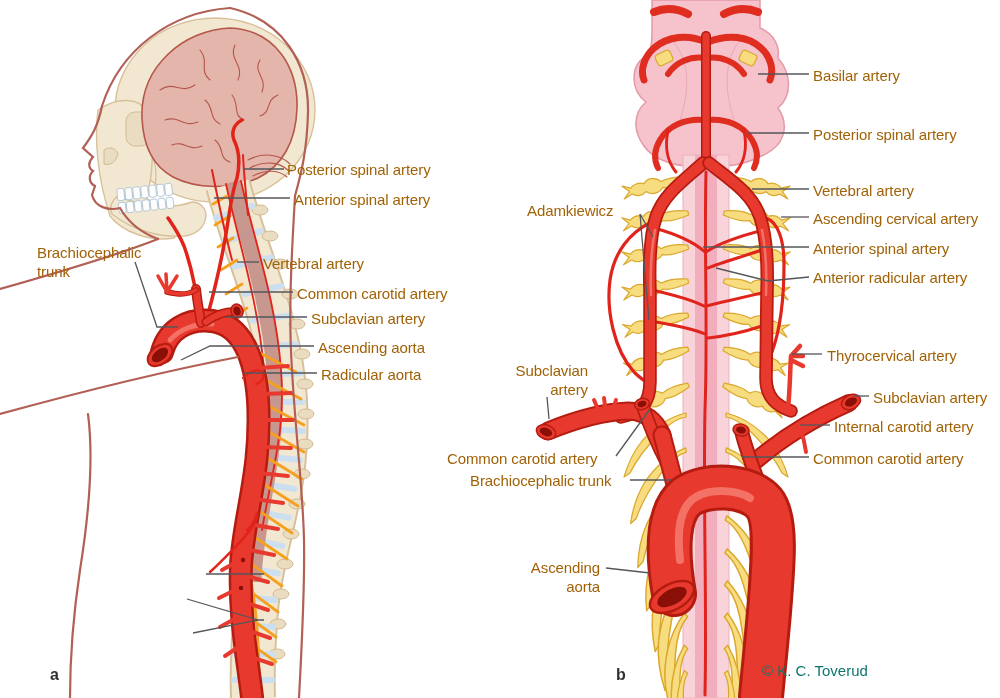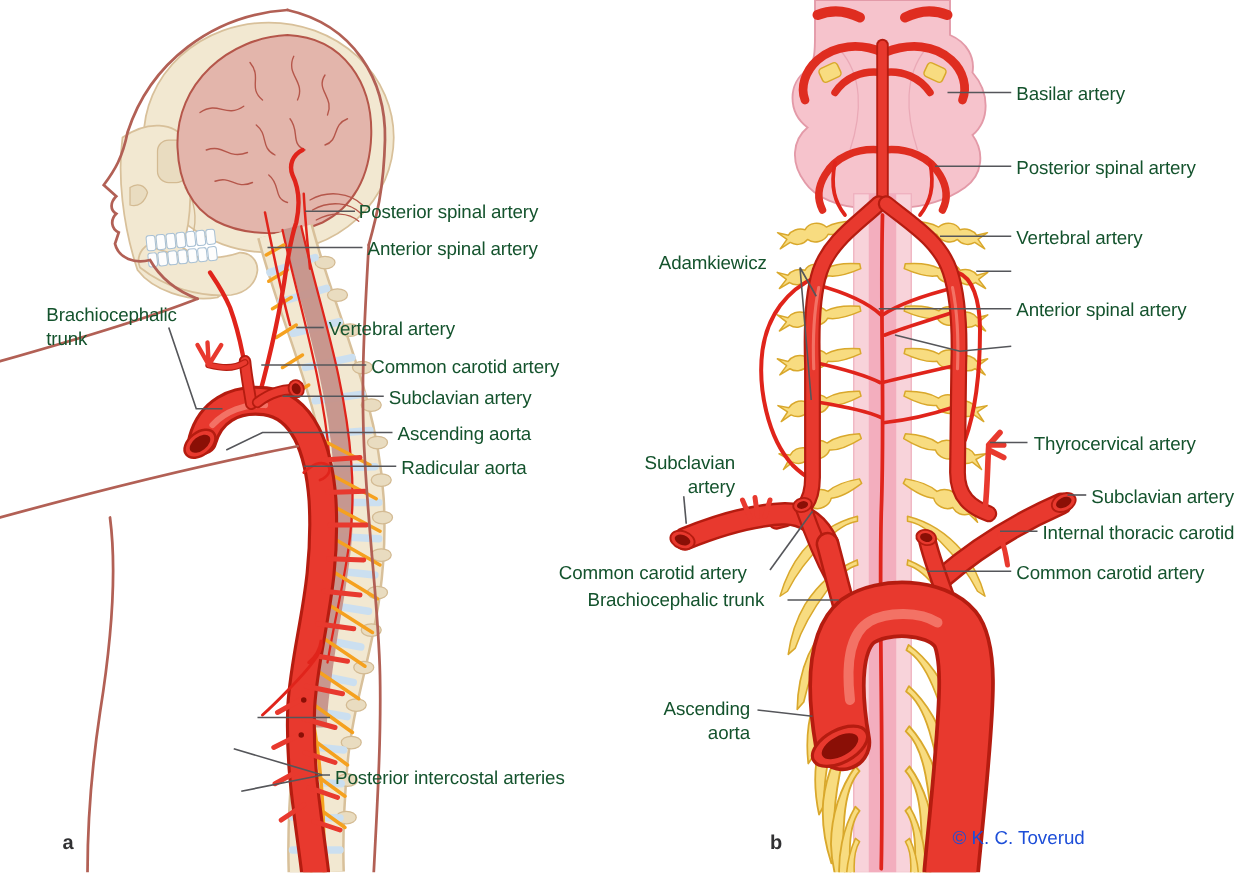--- a/index.html
+++ b/index.html
@@ -1,24 +1,24 @@
 <!DOCTYPE html>
 <html><head>
 <meta charset="utf-8">
 <style>
   html,body{margin:0;padding:0;background:#fff;}
   #fig{position:relative;width:1000px;height:698px;background:#fff;overflow:hidden;
        font-family:"Liberation Sans","DejaVu Sans",sans-serif;}
   #art{position:absolute;left:0;top:0;}
   .lbl{position:absolute;font:400 15px/19px "Liberation Sans","DejaVu Sans",sans-serif;
-       color:#14532d;letter-spacing:-0.1px;white-space:nowrap;}
+       color:#a16207;letter-spacing:-0.1px;white-space:nowrap;}
   .wrap{white-space:normal;}
   .r{text-align:right;}
   .plabel{position:absolute;font:700 16px "Liberation Sans","DejaVu Sans",sans-serif;color:#313133;}
-  .credit{position:absolute;font:400 15px "Liberation Sans","DejaVu Sans",sans-serif;color:#1d4ed8;}
+  .credit{position:absolute;font:400 15px "Liberation Sans","DejaVu Sans",sans-serif;color:#0f766e;}
   
   .oD{stroke:#b51c10;fill:none;stroke-linecap:round;stroke-linejoin:round;}
   .oB{stroke:#e8392e;fill:none;stroke-linecap:round;stroke-linejoin:round;}
   .oM{stroke:#df2d20;fill:none;stroke-linecap:round;stroke-linejoin:round;}
   .thin{stroke:#e0241b;fill:none;stroke-linecap:round;}
   .hl{stroke:#f47d6f;fill:none;stroke-linecap:round;opacity:.85;}
   .seg{stroke:#f5a11f;fill:none;stroke-linecap:round;}
   .leader{stroke:#55565a;stroke-width:1.3;fill:none;}
   .outline{stroke:#b26055;fill:none;stroke-width:2.2;stroke-linecap:round;}
   .bone{fill:#f2e8d1;stroke:#d8c09a;stroke-width:1.4;}
@@ -383,31 +383,32 @@
 </svg>
 
 <div class="lbl" style="left:287px;top:160px">Posterior spinal artery</div>
 <div class="lbl" style="left:294px;top:190px">Anterior spinal artery</div>
 <div class="lbl wrap" style="left:37px;top:243px;width:135px">Brachiocephalic trunk</div>
 <div class="lbl" style="left:263px;top:254px">Vertebral artery</div>
 <div class="lbl" style="left:297px;top:284px">Common carotid artery</div>
 <div class="lbl" style="left:311px;top:309px">Subclavian artery</div>
 <div class="lbl" style="left:318px;top:338px">Ascending aorta</div>
 <div class="lbl" style="left:321px;top:365px">Radicular aorta</div>
-<div class="lbl" style="left:268px;top:613px">Posterior intercostal arteries</div>
 <div class="plabel" style="left:50px;top:666px">a</div>
 
 <div class="lbl" style="left:813px;top:66px">Basilar artery</div>
 <div class="lbl" style="left:813px;top:125px">Posterior spinal artery</div>
 <div class="lbl" style="left:813px;top:181px">Vertebral artery</div>
+<div class="lbl" style="left:813px;top:209px">Ascending cervical artery</div>
 <div class="lbl" style="left:813px;top:239px">Anterior spinal artery</div>
+<div class="lbl" style="left:813px;top:268px">Anterior radicular artery</div>
 <div class="lbl" style="left:527px;top:201px">Adamkiewicz</div>
 <div class="lbl" style="left:827px;top:346px">Thyrocervical artery</div>
 <div class="lbl" style="left:873px;top:388px">Subclavian artery</div>
-<div class="lbl" style="left:834px;top:417px">Internal thoracic carotid</div>
+<div class="lbl" style="left:834px;top:417px">Internal carotid artery</div>
 <div class="lbl" style="left:813px;top:449px">Common carotid artery</div>
 <div class="lbl wrap r" style="left:498px;top:361px;width:90px">Subclavian artery</div>
 <div class="lbl r" style="left:447px;top:449px">Common carotid artery</div>
 <div class="lbl r" style="left:470px;top:471px">Brachiocephalic trunk</div>
 <div class="lbl wrap r" style="left:508px;top:558px;width:92px">Ascending aorta</div>
 <div class="plabel" style="left:616px;top:666px">b</div>
 <div class="credit" style="left:762px;top:662px">© K. C. Toverud</div>
 
 </div>
 

